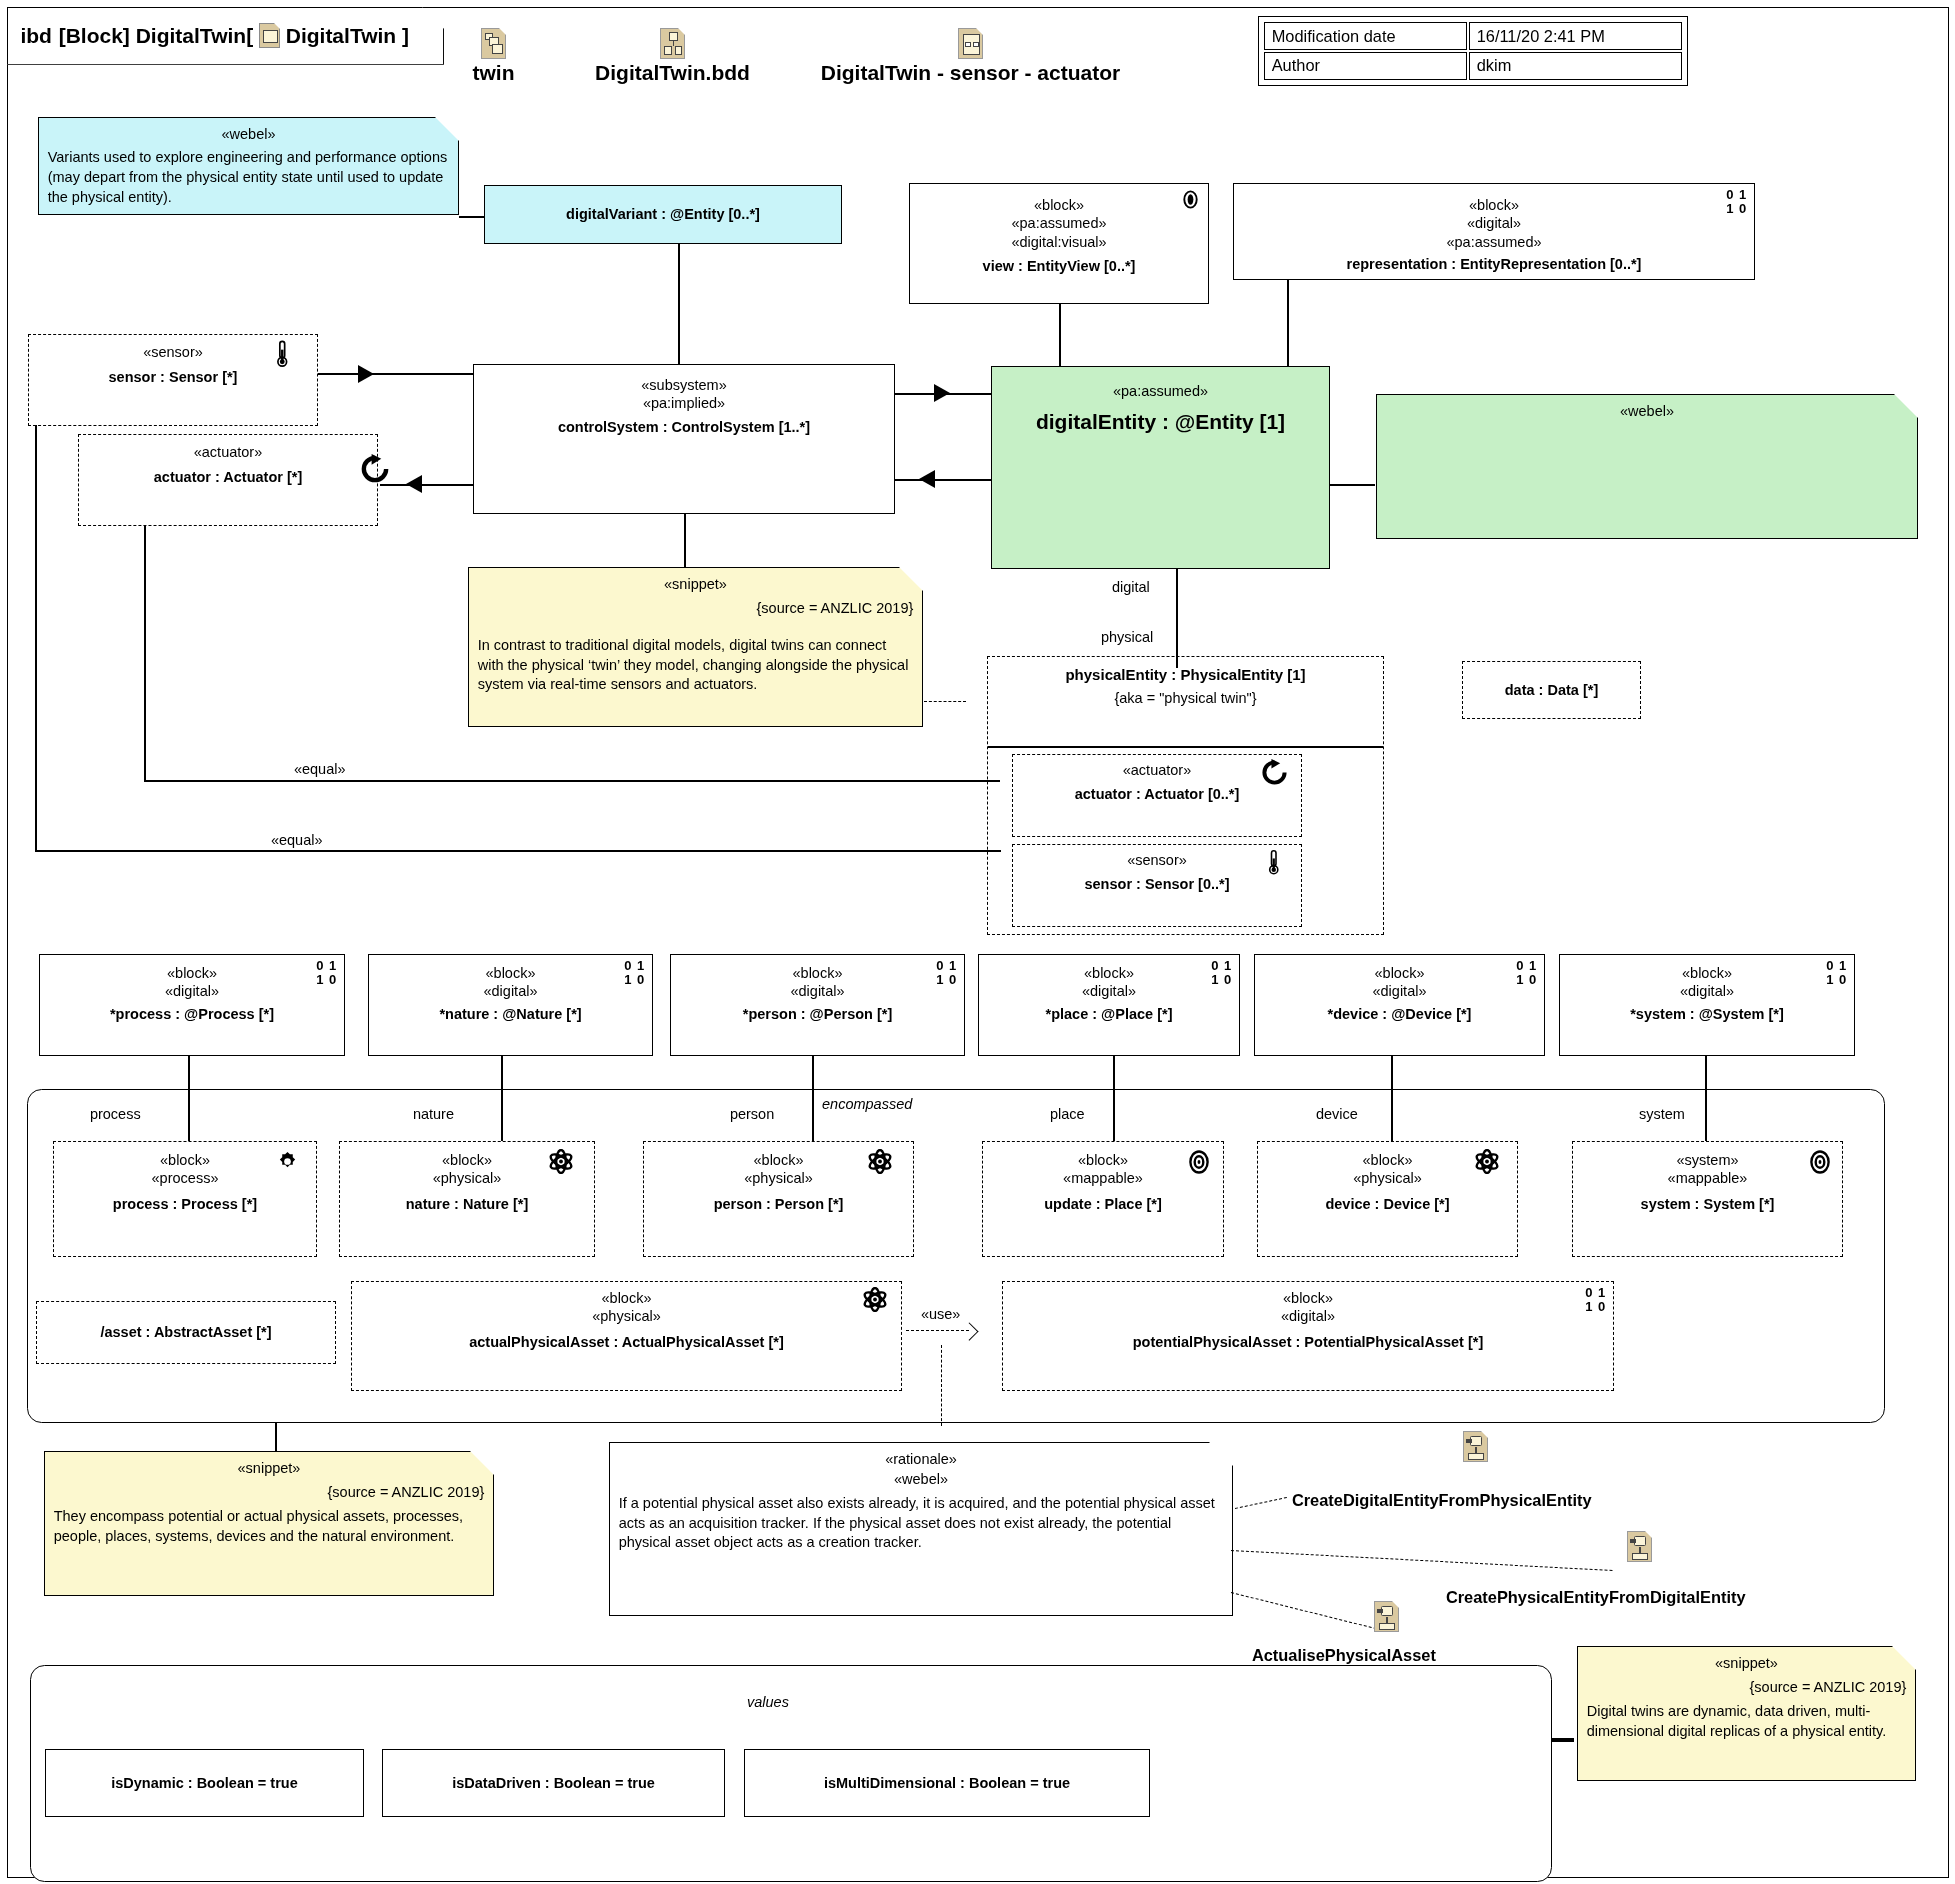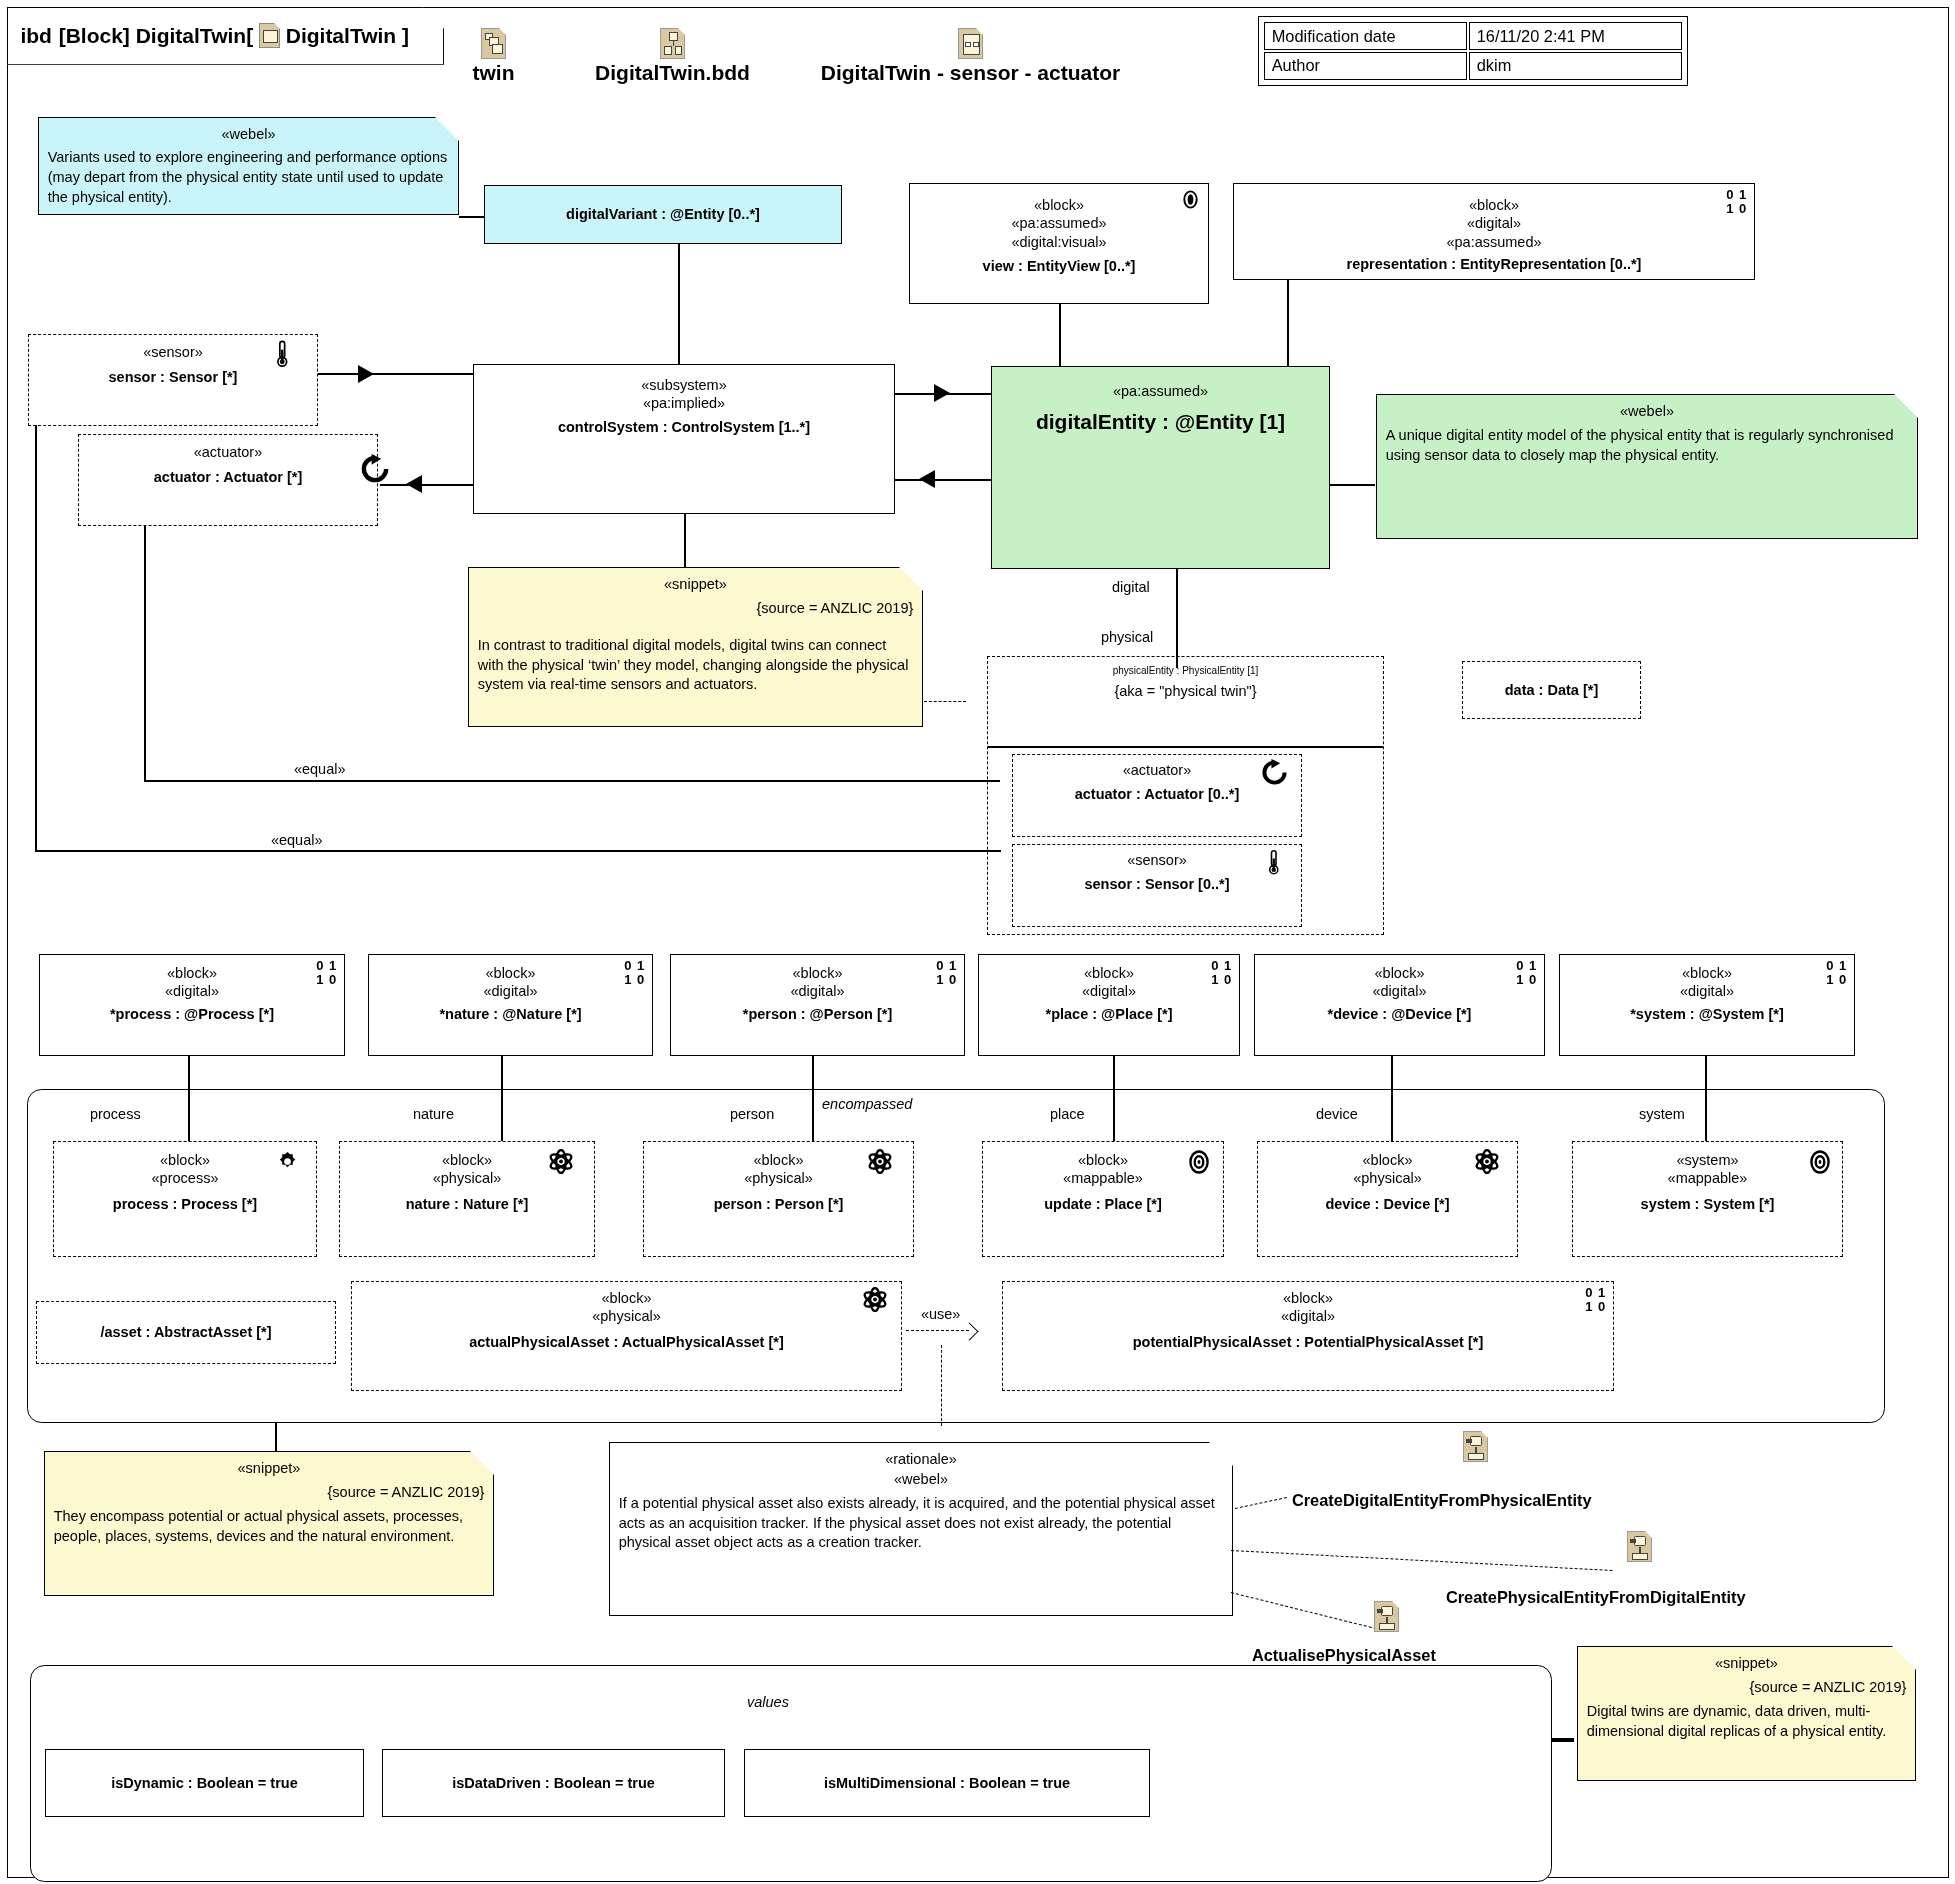--- a/index.html
+++ b/index.html
@@ -252,36 +252,35 @@
 
   <div class="part green" style="left:991px; top:366px; width:339px; height:203px; justify-content:flex-start; padding-top:14.5px;">
     <div class="stereo">«pa:assumed»</div>
     <div class="nm" style="margin-top:8.7px; font-size:21px">digitalEntity : @Entity [1]</div>
   </div>
 
   <div class="ln hl" style="left:1329px; top:484px; width:46px;"></div>
 
   <div class="note green" style="left:1376px; top:394px; width:542px; min-height:145px;">
     <div class="ctr">«webel»</div>
-    <div style="margin-top:4.8px">A unique digital entity model of the physical entity that is regularly synchronised using sensor data to closely map the physical entity.</div>
   </div>
 
   <div class="ln vl" style="left:1176px; top:569px; height:99px;"></div>
   <div class="elabel" style="left:1108px; top:579px;">digital</div>
   <div class="elabel" style="left:1097px; top:629px;">physical</div>
 
   <div class="note yellow" style="left:468px; top:567px; width:455px; min-height:160px;">
     <div class="ctr">«snippet»</div>
     <div class="rt" style="margin-top:4.8px">{source = ANZLIC 2019}</div>
     <div style="margin-top:17px">In contrast to traditional digital models, digital twins can connect with the physical ‘twin’ they model, changing alongside the physical system via real-time sensors and actuators.</div>
   </div>
   <div class="dln" style="left:924px; top:701px; width:42px;"></div>
 
   <div class="part dashed" style="left:987px; top:656px; width:397px; height:279px; display:block; padding:0;">
-    <div style="text-align:center; font-weight:normal; font-size:10px; padding-top:7.7px;">physicalEntity : PhysicalEntity [1]</div>
+    <div style="text-align:center; font-weight:bold; font-size:15px; padding-top:7.7px;">physicalEntity : PhysicalEntity [1]</div>
     <div style="text-align:center; font-size:14.5px; padding-top:4.8px;">{aka = "physical twin"}</div>
     <div style="position:absolute; left:0; right:0; top:89px; height:1.9px; background:#000;"></div>
 
     <div class="part dashed" style="left:24px; top:97px; width:290px; height:83px; justify-content:flex-start; padding-top:5.8px;">
       <div class="stereo">«actuator»</div>
       <div class="nm" style="margin-top:5.8px">actuator : Actuator [0..*]</div>
       <span class="ic" style="right:11.6px; top:2.9px;">
         <svg width="29" height="29" viewBox="0 0 66 66">
           <path d="M33 10 A23 23 0 1 0 56 33" fill="none" stroke="#000" stroke-width="9"></path>
           <polygon points="26,2 46,12 26,24" fill="#000"></polygon>

